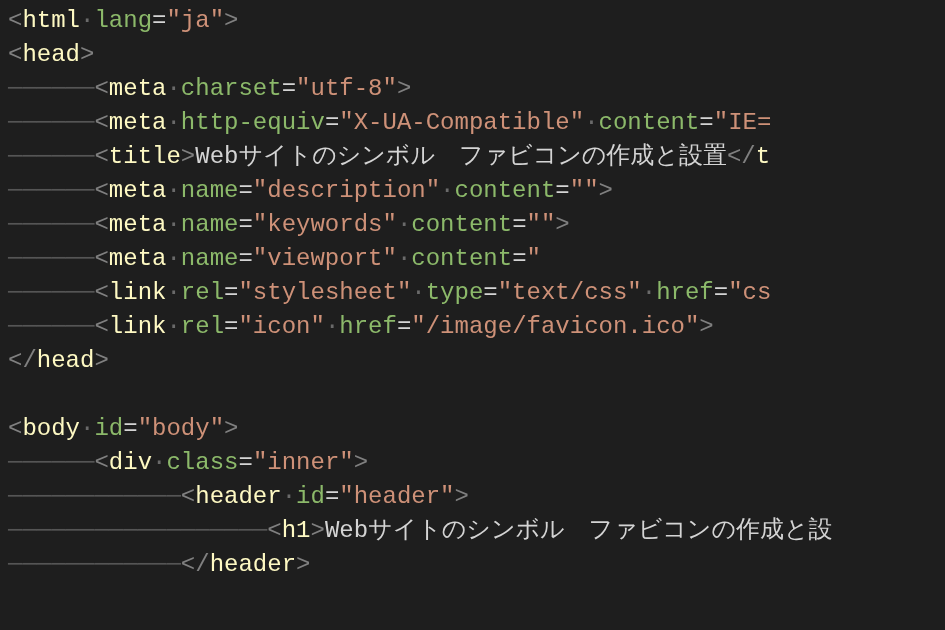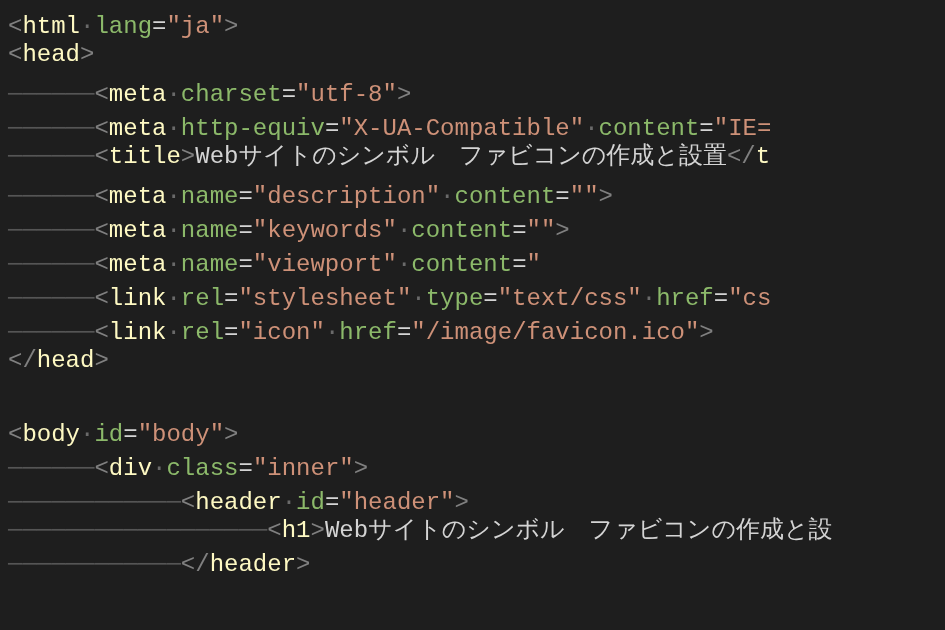--- a/index.html
+++ b/index.html
@@ -22,21 +22,21 @@
     padding: 4px 8px;
     white-space: pre;
   }
   .line {
     display: flex;
     align-items: baseline;
     height: 34px;
   }
   .bracket { color: #808080; }
   .tag { color: #fef9c3; }
-  .attr-green { color: #8cb96a; margin-top: 6px; }
+  .attr-green { color: #8cb96a; }
   .eq { color: #d4d4d4; }
   .str { color: #ce9178; }
   .txt { color: #d4d4d4; font-family: Liberation Mono, monospace; }
   .dot { color: #6a6a6a; }
   .dash { color: #505050; letter-spacing: 0px; }
 </style>
 </head>
 <body>
 
 <div class="editor" id="editor"><div class="line"><span class="bracket">&lt;</span><span class="tag">html</span><span class="dot">·</span><span class="attr-green">lang</span><span class="eq">=</span><span class="str">"ja"</span><span class="bracket">&gt;</span></div><div class="line"><span class="bracket">&lt;</span><span class="tag">head</span><span class="bracket">&gt;</span></div><div class="line"><span class="dash" style="color: rgb(85, 85, 85);">──────</span><span class="bracket">&lt;</span><span class="tag">meta</span><span class="dot">·</span><span class="attr-green">charset</span><span class="eq">=</span><span class="str">"utf-8"</span><span class="bracket">&gt;</span></div><div class="line"><span class="dash" style="color: rgb(85, 85, 85);">──────</span><span class="bracket">&lt;</span><span class="tag">meta</span><span class="dot">·</span><span class="attr-green">http-equiv</span><span class="eq">=</span><span class="str">"X-UA-Compatible"</span><span class="dot">·</span><span class="attr-green">content</span><span class="eq">=</span><span class="str">"IE=</span></div><div class="line"><span class="dash" style="color: rgb(85, 85, 85);">──────</span><span class="bracket">&lt;</span><span class="tag">title</span><span class="bracket">&gt;</span><span class="txt">Webサイトのシンボル　ファビコンの作成と設置</span><span class="bracket">&lt;/</span><span class="tag">t</span></div><div class="line"><span class="dash" style="color: rgb(85, 85, 85);">──────</span><span class="bracket">&lt;</span><span class="tag">meta</span><span class="dot">·</span><span class="attr-green">name</span><span class="eq">=</span><span class="str">"description"</span><span class="dot">·</span><span class="attr-green">content</span><span class="eq">=</span><span class="str">""</span><span class="bracket">&gt;</span></div><div class="line"><span class="dash" style="color: rgb(85, 85, 85);">──────</span><span class="bracket">&lt;</span><span class="tag">meta</span><span class="dot">·</span><span class="attr-green">name</span><span class="eq">=</span><span class="str">"keywords"</span><span class="dot">·</span><span class="attr-green">content</span><span class="eq">=</span><span class="str">""</span><span class="bracket">&gt;</span></div><div class="line"><span class="dash" style="color: rgb(85, 85, 85);">──────</span><span class="bracket">&lt;</span><span class="tag">meta</span><span class="dot">·</span><span class="attr-green">name</span><span class="eq">=</span><span class="str">"viewport"</span><span class="dot">·</span><span class="attr-green">content</span><span class="eq">=</span><span class="str">"</span></div><div class="line"><span class="dash" style="color: rgb(85, 85, 85);">──────</span><span class="bracket">&lt;</span><span class="tag">link</span><span class="dot">·</span><span class="attr-green">rel</span><span class="eq">=</span><span class="str">"stylesheet"</span><span class="dot">·</span><span class="attr-green">type</span><span class="eq">=</span><span class="str">"text/css"</span><span class="dot">·</span><span class="attr-green">href</span><span class="eq">=</span><span class="str">"cs</span></div><div class="line"><span class="dash" style="color: rgb(85, 85, 85);">──────</span><span class="bracket">&lt;</span><span class="tag">link</span><span class="dot">·</span><span class="attr-green">rel</span><span class="eq">=</span><span class="str">"icon"</span><span class="dot">·</span><span class="attr-green">href</span><span class="eq">=</span><span class="str">"/image/favicon.ico"</span><span class="bracket">&gt;</span></div><div class="line"><span class="bracket">&lt;/</span><span class="tag">head</span><span class="bracket">&gt;</span></div><div class="line">&nbsp;</div><div class="line"><span class="bracket">&lt;</span><span class="tag">body</span><span class="dot">·</span><span class="attr-green">id</span><span class="eq">=</span><span class="str">"body"</span><span class="bracket">&gt;</span></div><div class="line"><span class="dash" style="color: rgb(85, 85, 85);">──────</span><span class="bracket">&lt;</span><span class="tag">div</span><span class="dot">·</span><span class="attr-green">class</span><span class="eq">=</span><span class="str">"inner"</span><span class="bracket">&gt;</span></div><div class="line"><span class="dash" style="color: rgb(85, 85, 85);">────────────</span><span class="bracket">&lt;</span><span class="tag">header</span><span class="dot">·</span><span class="attr-green">id</span><span class="eq">=</span><span class="str">"header"</span><span class="bracket">&gt;</span></div><div class="line"><span class="dash" style="color: rgb(85, 85, 85);">──────────────────</span><span class="bracket">&lt;</span><span class="tag">h1</span><span class="bracket">&gt;</span><span class="txt">Webサイトのシンボル　ファビコンの作成と設</span></div><div class="line"><span class="dash" style="color: rgb(85, 85, 85);">────────────</span><span class="bracket">&lt;/</span><span class="tag">header</span><span class="bracket">&gt;</span></div></div>

